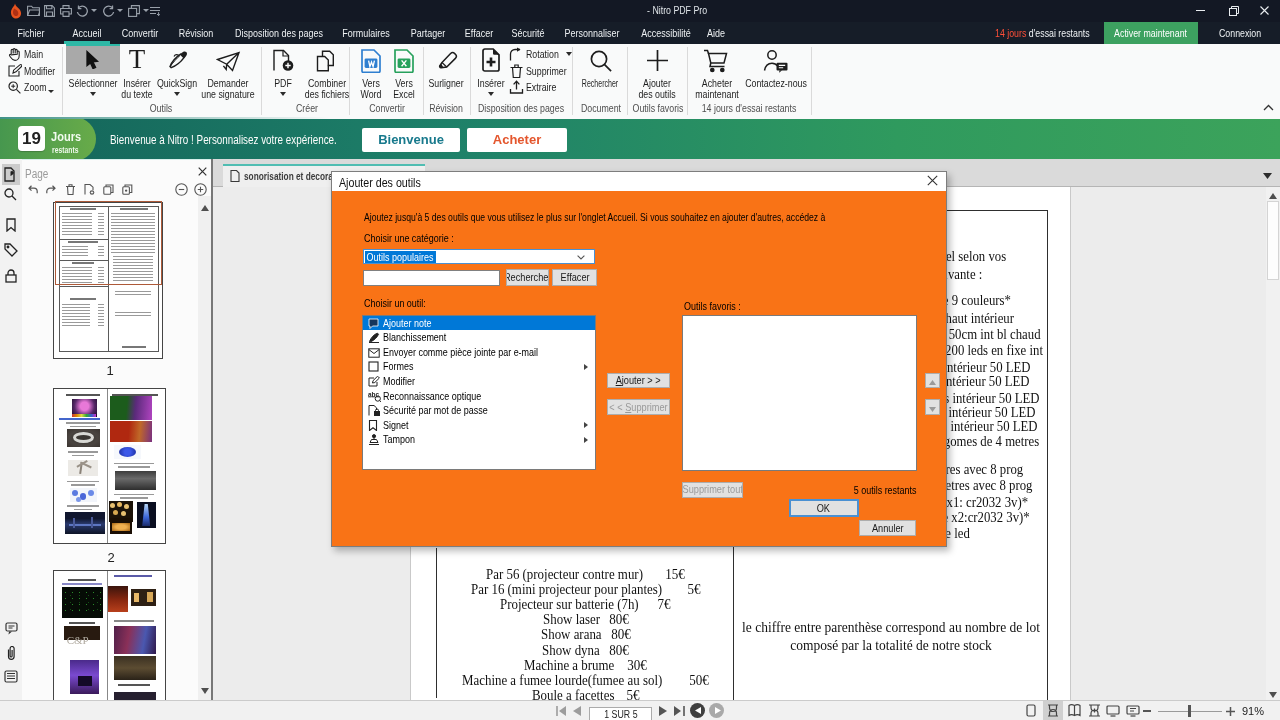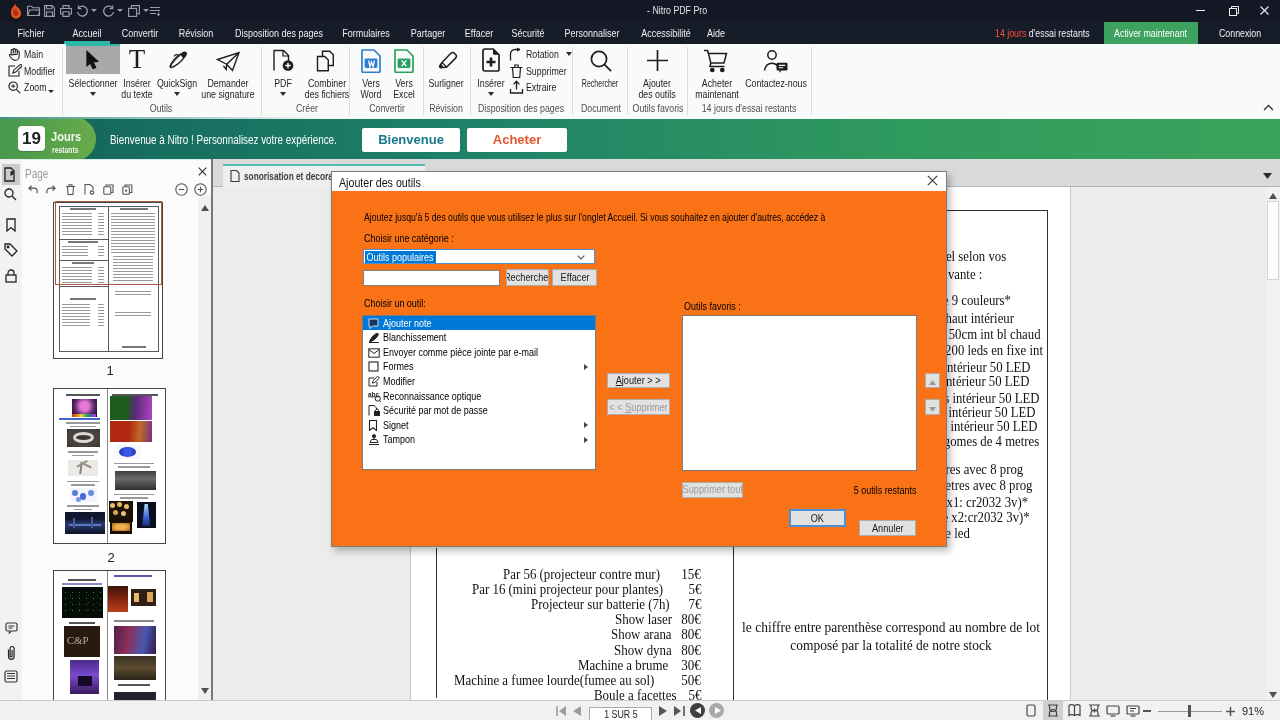--- a/index.html
+++ b/index.html
@@ -25,21 +25,21 @@
 #panel{left:22px;top:159px;width:190px;height:541px;background:#fbfbfb;border-top:1px solid #d7efeb}
 #splitter{left:211px;top:159px;width:2px;height:541px;background:#777}
 #tabbar{left:213px;top:159px;width:1067px;height:28px;background:#dadada;border-bottom:1px solid #b5b5b5}
 #docarea{left:213px;top:187px;width:1067px;height:513px;background:#ececec}
 #statusbar{left:0;top:700px;width:1280px;height:20px;background:#f1f1f1;border-top:1px solid #cbcbcb;font-size:11px;color:#333}
 
 #dialog{left:331px;top:171px;width:616px;height:376px;background:#f97316;border:1px solid #7d7d7d;box-shadow:3px 4px 7px rgba(0,0,0,.28);font-size:11.5px;color:#000;z-index:50}
 .btn{position:absolute;background:#e1e1e1;border:1px solid #adadad;font-size:11.5px;color:#1a1a1a;display:flex;align-items:center;justify-content:center;overflow:hidden;white-space:nowrap}
 .btn.dis{color:#9a9a9a}
 .serif{font-family:"Liberation Serif",serif}
-#pricelist div{display:flex;justify-content:flex-end;white-space:nowrap}
+#pricelist div{display:flex;justify-content:center;white-space:nowrap}
 #pricelist div span:first-child{transform:scaleX(.89);transform-origin:0 50%}
 #pricelist div span:last-child{transform:scaleX(.9);transform-origin:100% 50%}
 .ledline{position:absolute;font-family:"Liberation Serif",serif;font-size:14.5px;line-height:15px;color:#111;white-space:nowrap;transform:scaleX(.88);transform-origin:100% 50%}
 .tt{position:absolute;height:2px;background:#777}
 .tlines{position:absolute;background:repeating-linear-gradient(180deg,#9a9a9a 0 1px,transparent 1px 3px)}
 .tprice{position:absolute;width:6px;background:repeating-linear-gradient(180deg,#9a9a9a 0 1px,transparent 1px 3px)}
 .lrow{position:relative;height:14.6px;line-height:14.6px;font-size:11.5px;color:#000;white-space:nowrap;padding-left:20px}
 .lrow.sel{background:#0078d7;color:#fff}
 .lt{display:inline-block;transform:scaleX(.78);transform-origin:0 50%}
 .lic{position:absolute;left:5.8px;top:2px;width:12px;height:11px}
@@ -522,21 +522,21 @@
     <div class="abs" style="left:85.5px;top:390px;font-size:13px;color:#222">2</div>
 
     <div class="abs" style="left:31px;top:409.8px;width:112.6px;height:132px;background:#fff;border:1px solid #454545;border-bottom:none"></div>
     <div class="abs" style="left:85px;top:410.8px;width:1px;height:130px;background:#888"></div>
     <div class="tt" style="left:46px;top:419px;width:28px;background:#555"></div>
     <div class="tt" style="left:40px;top:423px;width:40px;background:#8a8ac8;height:1.5px"></div>
     <div class="abs" style="left:39.7px;top:427.2px;width:41.6px;height:31.1px;background:#060c06;overflow:hidden">
       <div style="position:absolute;left:3px;top:4px;width:36px;height:24px;background:radial-gradient(circle at 8% 20%,#2a8a2a 0 6%,transparent 8%) 0 0/7px 6px repeat,radial-gradient(circle at 60% 70%,#1e6a1e 0 5%,transparent 7%) 0 0/9px 7px repeat"></div>
       </div>
     <div class="tt" style="left:47px;top:462px;width:26px;background:#555;height:1.5px"></div>
-    <div class="abs" style="left:41.7px;top:466.4px;width:36.6px;height:31px;background:#281a10">
+    <div class="abs" style="left:41.7px;top:466.4px;width:36.6px;height:14px;background:#281a10">
         <div style="position:absolute;left:3px;top:8px;font-size:11px;color:#b0aaa0;font-family:'Liberation Serif',serif">C&amp;P</div>
       </div>
     <div class="abs" style="left:47.7px;top:499.6px;width:29.6px;height:34.2px;background:linear-gradient(180deg,#4a2a8a,#7a4ad0 45%,#3a1a5a);overflow:hidden">
         <div style="position:absolute;left:8px;top:16px;width:14px;height:10px;background:#140a28"></div>
       </div>
     <div class="tt" style="left:92px;top:415px;width:38px;background:#5a5aa8;height:1.5px"></div>
     <div class="abs" style="left:86.3px;top:426.2px;width:20.2px;height:26.1px;background:linear-gradient(180deg,#3a140c,#8a2810 55%,#b8401c)"></div>
     <div class="abs" style="left:108.5px;top:429.2px;width:25.1px;height:17.1px;background:#2e2014;overflow:hidden">
         <div style="position:absolute;left:3px;top:4px;width:5px;height:9px;background:#e8b868"></div>
         <div style="position:absolute;left:16px;top:3px;width:6px;height:10px;background:#d8a858"></div>
@@ -684,20 +684,20 @@
       </div>
     <div class="btn" style="left:593.2px;top:226.8px;width:15.2px;height:16px">
         <svg style="margin-top:5px" width="7" height="5" viewBox="0 0 7 5">
           <path d="M0 0h7L3.5 5Z" fill="#9a9a9a"></path>
         </svg>
       </div>
     <div class="btn dis" style="left:350.1px;top:309.6px;width:61.1px;height:16.6px;line-height:15px">
         <span class="sxc" style="display:inline-block">Supprimer tout</span>
       </div>
     <div class="abs" style="left:480px;top:311.5px;width:104.8px;text-align:right"><span style="display:inline-block;transform:scaleX(.78);transform-origin:100% 50%;white-space:nowrap">5 outils restants</span></div>
-    <div class="btn" style="left:456.6px;top:337px;width:57px;height:18px;line-height:14px;border:2px solid #4a90d2">
+    <div class="btn" style="left:456.6px;top:327px;width:70px;height:18px;line-height:14px;border:2px solid #4a90d2">
         <span class="sxc" style="display:inline-block">OK</span>
       </div>
     <div class="btn" style="left:527.3px;top:347.5px;width:57.1px;height:16.5px;line-height:14.5px">
         <span class="sxc" style="display:inline-block">Annuler</span>
       </div>
   </div>
 </div>
 
 </body></html>

